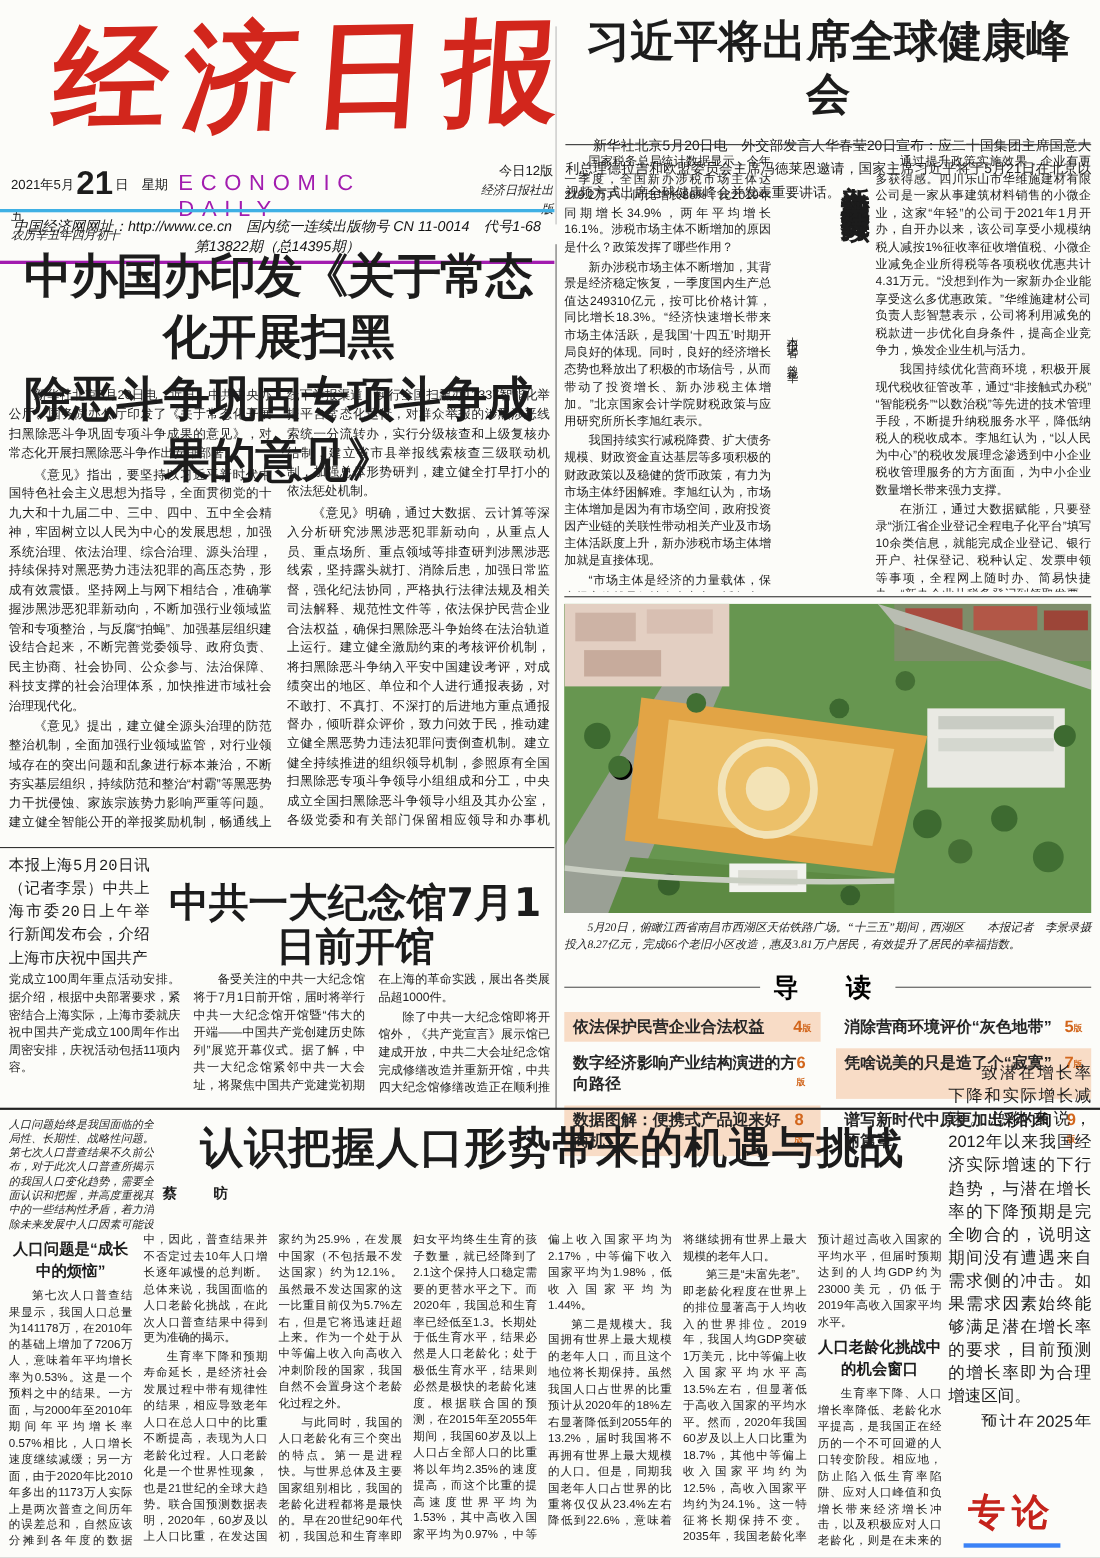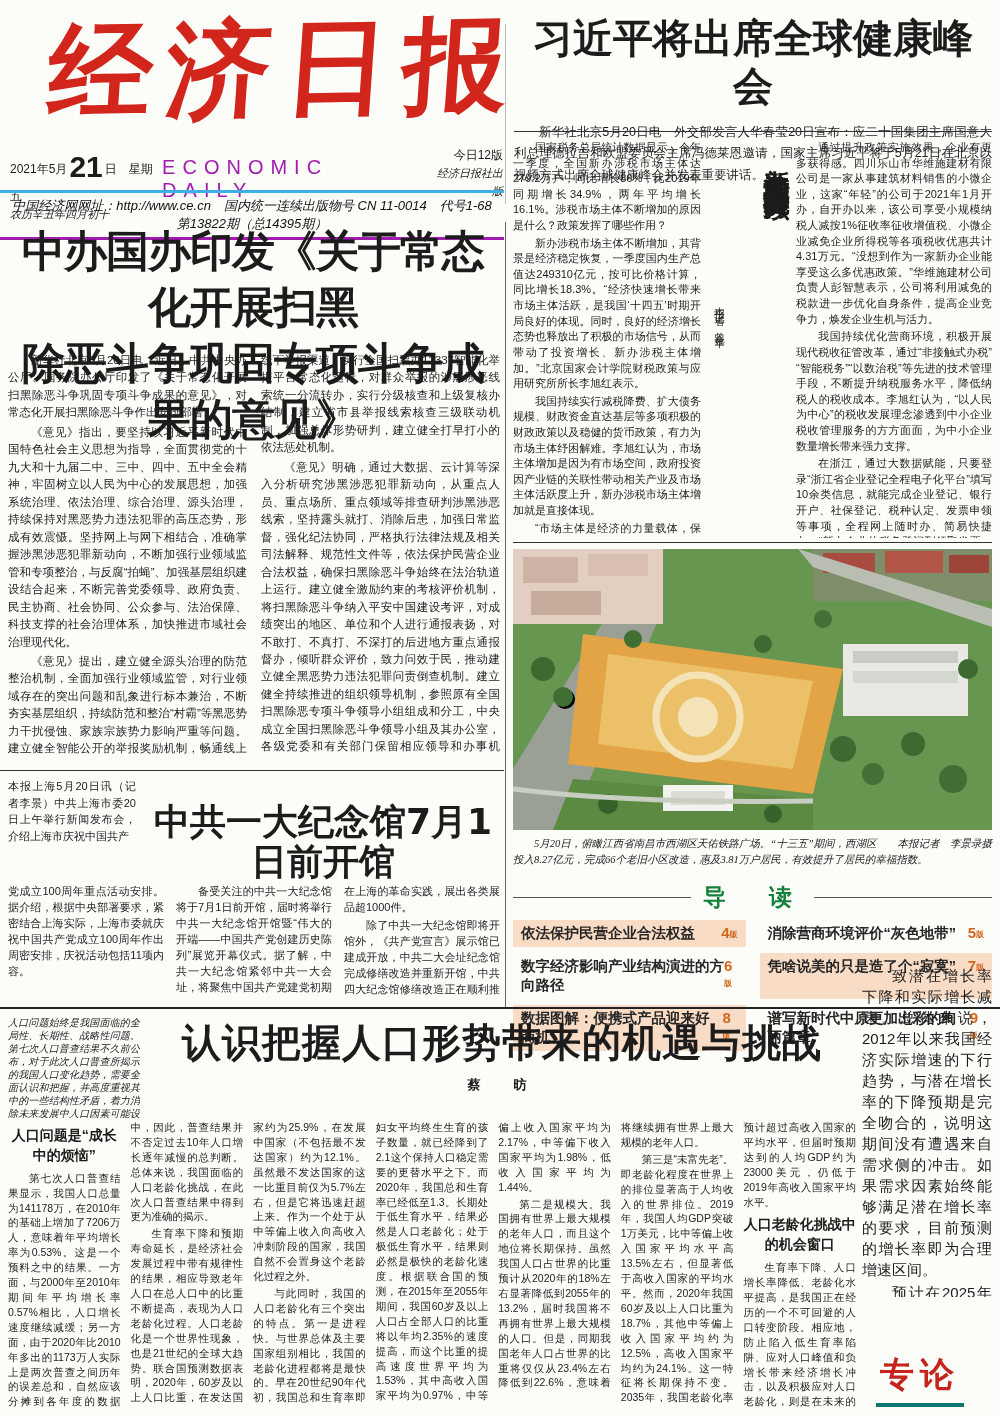--- a/index.html
+++ b/index.html
@@ -30,21 +30,21 @@
 
   
   .main-hl { left:6px; top:224px; width:494px; font-size:43px; font-weight:900; text-align:center; line-height:1.3; letter-spacing:-1px; font-family:"DejaVu Sans","Liberation Sans",sans-serif; }
   .main-body { left:8px; top:352px; width:492px; height:412px; column-count:2; column-gap:14px; font-size:11.5px; line-height:1.52; text-align:justify; overflow:hidden; }
   #rule-vert { left:505px; top:222px; width:1px; height:786px; background:#666; }
   #rule-vert-mast { left:505px; top:24px; width:1px; height:180px; background:#bbb; }
   #rule-left-mid { left:0; top:770px; width:504px; height:1px; }
 
   
   .mem-top { left:8px; top:778px; width:492px; display:flex; gap:10px; }
-  .mem-intro { width:128px; font-size:11px; line-height:1.5; text-align:justify; }
+  .mem-intro { width:128px; font-size:14px; line-height:1.5; text-align:justify;font-family:Liberation Mono, monospace; }
   .mem-hl { flex:1; font-size:36px; font-weight:900; text-align:center; padding-top:24px; line-height:1.1; font-family:"DejaVu Sans","Liberation Sans",sans-serif; }
   .mem-body { left:8px; top:884px; width:492px; height:120px; column-count:3; column-gap:12px; font-size:11px; line-height:1.45; text-align:justify; overflow:hidden; }
 
   
   .tax-col { top:140px; height:398px; font-size:11px; line-height:1.42; text-align:justify; overflow:hidden; }
   .tax-c1 { left:513px; width:188px; }
   .tax-c2 { left:796px; width:196px; }
   .tax-hl-block { left:703px; top:148px; width:90px; height:392px; }
   .tax-hl { position:absolute; right:2px; top:0; writing-mode:vertical-rl; font-size:26px; font-weight:900; letter-spacing:2px; line-height:1.1; font-family:"DejaVu Sans","Liberation Sans",sans-serif; }
   .tax-byline { position:absolute; left:10px; top:150px; writing-mode:vertical-rl; font-size:10.5px; letter-spacing:3px; color:#222; }
@@ -53,36 +53,36 @@
   #rule-photo { left:513px; top:542px; width:479px; height:1px; }
   .photo { left:513px; top:549px; width:479px; height:281px; background:#6b9a50; overflow:hidden; }
   .photo svg { display:block; width:100%; height:100%; }
   .caption { left:513px; top:836px; width:479px; font-family:"Liberation Serif","DejaVu Serif",serif; font-style:italic; font-size:10.5px; line-height:1.55; text-align:justify; }
   .caption .credit { float:right; }
 
   
   .guide { left:513px; top:882px; width:479px; }
   .guide-head { display:flex; align-items:center; gap:12px; }
   .guide-head .gline { flex:1; height:1px; background:#555; }
-  .guide-title { font-size:23px; font-weight:bold; letter-spacing:10px; color:#15803d; }
+  .guide-title { font-size:23px; font-weight:bold; letter-spacing:10px; color:#000000; }
   .guide-grid { margin-top:7px; display:grid; grid-template-columns:1fr 1fr; column-gap:14px; row-gap:6px; }
   .guide-item { display:flex; justify-content:space-between; align-items:baseline; padding:4px 8px; font-size:14.5px; font-weight:bold; color:#262626; }
   .guide-item:nth-child(1), .guide-item:nth-child(4), .guide-item:nth-child(5) { background:#f8dcc6; }
   .gi-num { color:#d2661c; font-size:15px; font-weight:bold; font-style:normal; }
   .gi-ban { color:#d2661c; font-size:8px; font-style:normal; vertical-align:1px; }
 
   
   #rule-bottom { left:0; top:1007px; width:1000px; height:2px; background:#222; }
   .pop-intro { left:8px; top:1016px; width:132px; height:102px; overflow:hidden; font-family:"Liberation Serif","DejaVu Serif",serif; font-style:italic; font-size:10px; line-height:1.3; text-align:justify; }
   .pop-hl { left:148px; top:1016px; width:708px; font-size:39px; font-weight:900; text-align:center; letter-spacing:1px; font-family:"DejaVu Sans","Liberation Sans",sans-serif; }
-  .pop-byline { left:148px; top:1076px; width:708px; text-align:center; font-size:13px; letter-spacing:10px; font-weight:bold; }
+  .pop-byline { left:148px; top:1076px; width:708px; font-size:13px; letter-spacing:10px; font-weight:bold; }
   .pop-col8 { left:862px; top:965px; width:130px; height:332px; overflow:hidden; font-size:15px; line-height:1.4; text-align:justify; }
   .pop-flow { left:8px; top:1120px; width:848px; height:292px; column-count:7; column-gap:10px; font-size:10.5px; line-height:1.42; text-align:justify; overflow:hidden; }
   .pop-flow .sub { text-indent:0; font-weight:bold; text-align:center; font-size:14px; margin:6px 0 5px; }
-  .zhuanlun { left:876px; top:1352px; font-size:34px; font-weight:900; color:#c5231c; letter-spacing:6px; border-bottom:4px solid #0f766e; padding:0 4px 5px 4px; font-family:"DejaVu Sans","Liberation Sans",sans-serif; }
+  .zhuanlun { left:876px; top:1352px; font-size:34px; font-weight:900; color:#c5231c; letter-spacing:6px; border-bottom:4px solid #3b82f6; padding:0 4px 5px 4px; font-family:"DejaVu Sans","Liberation Sans",sans-serif; }
 </style>
 </head>
 <body>
 
 <div class="page">
 
   <div class="abs logo">
     <span>经济日报</span>
   </div>
   <div class="abs date-row">

